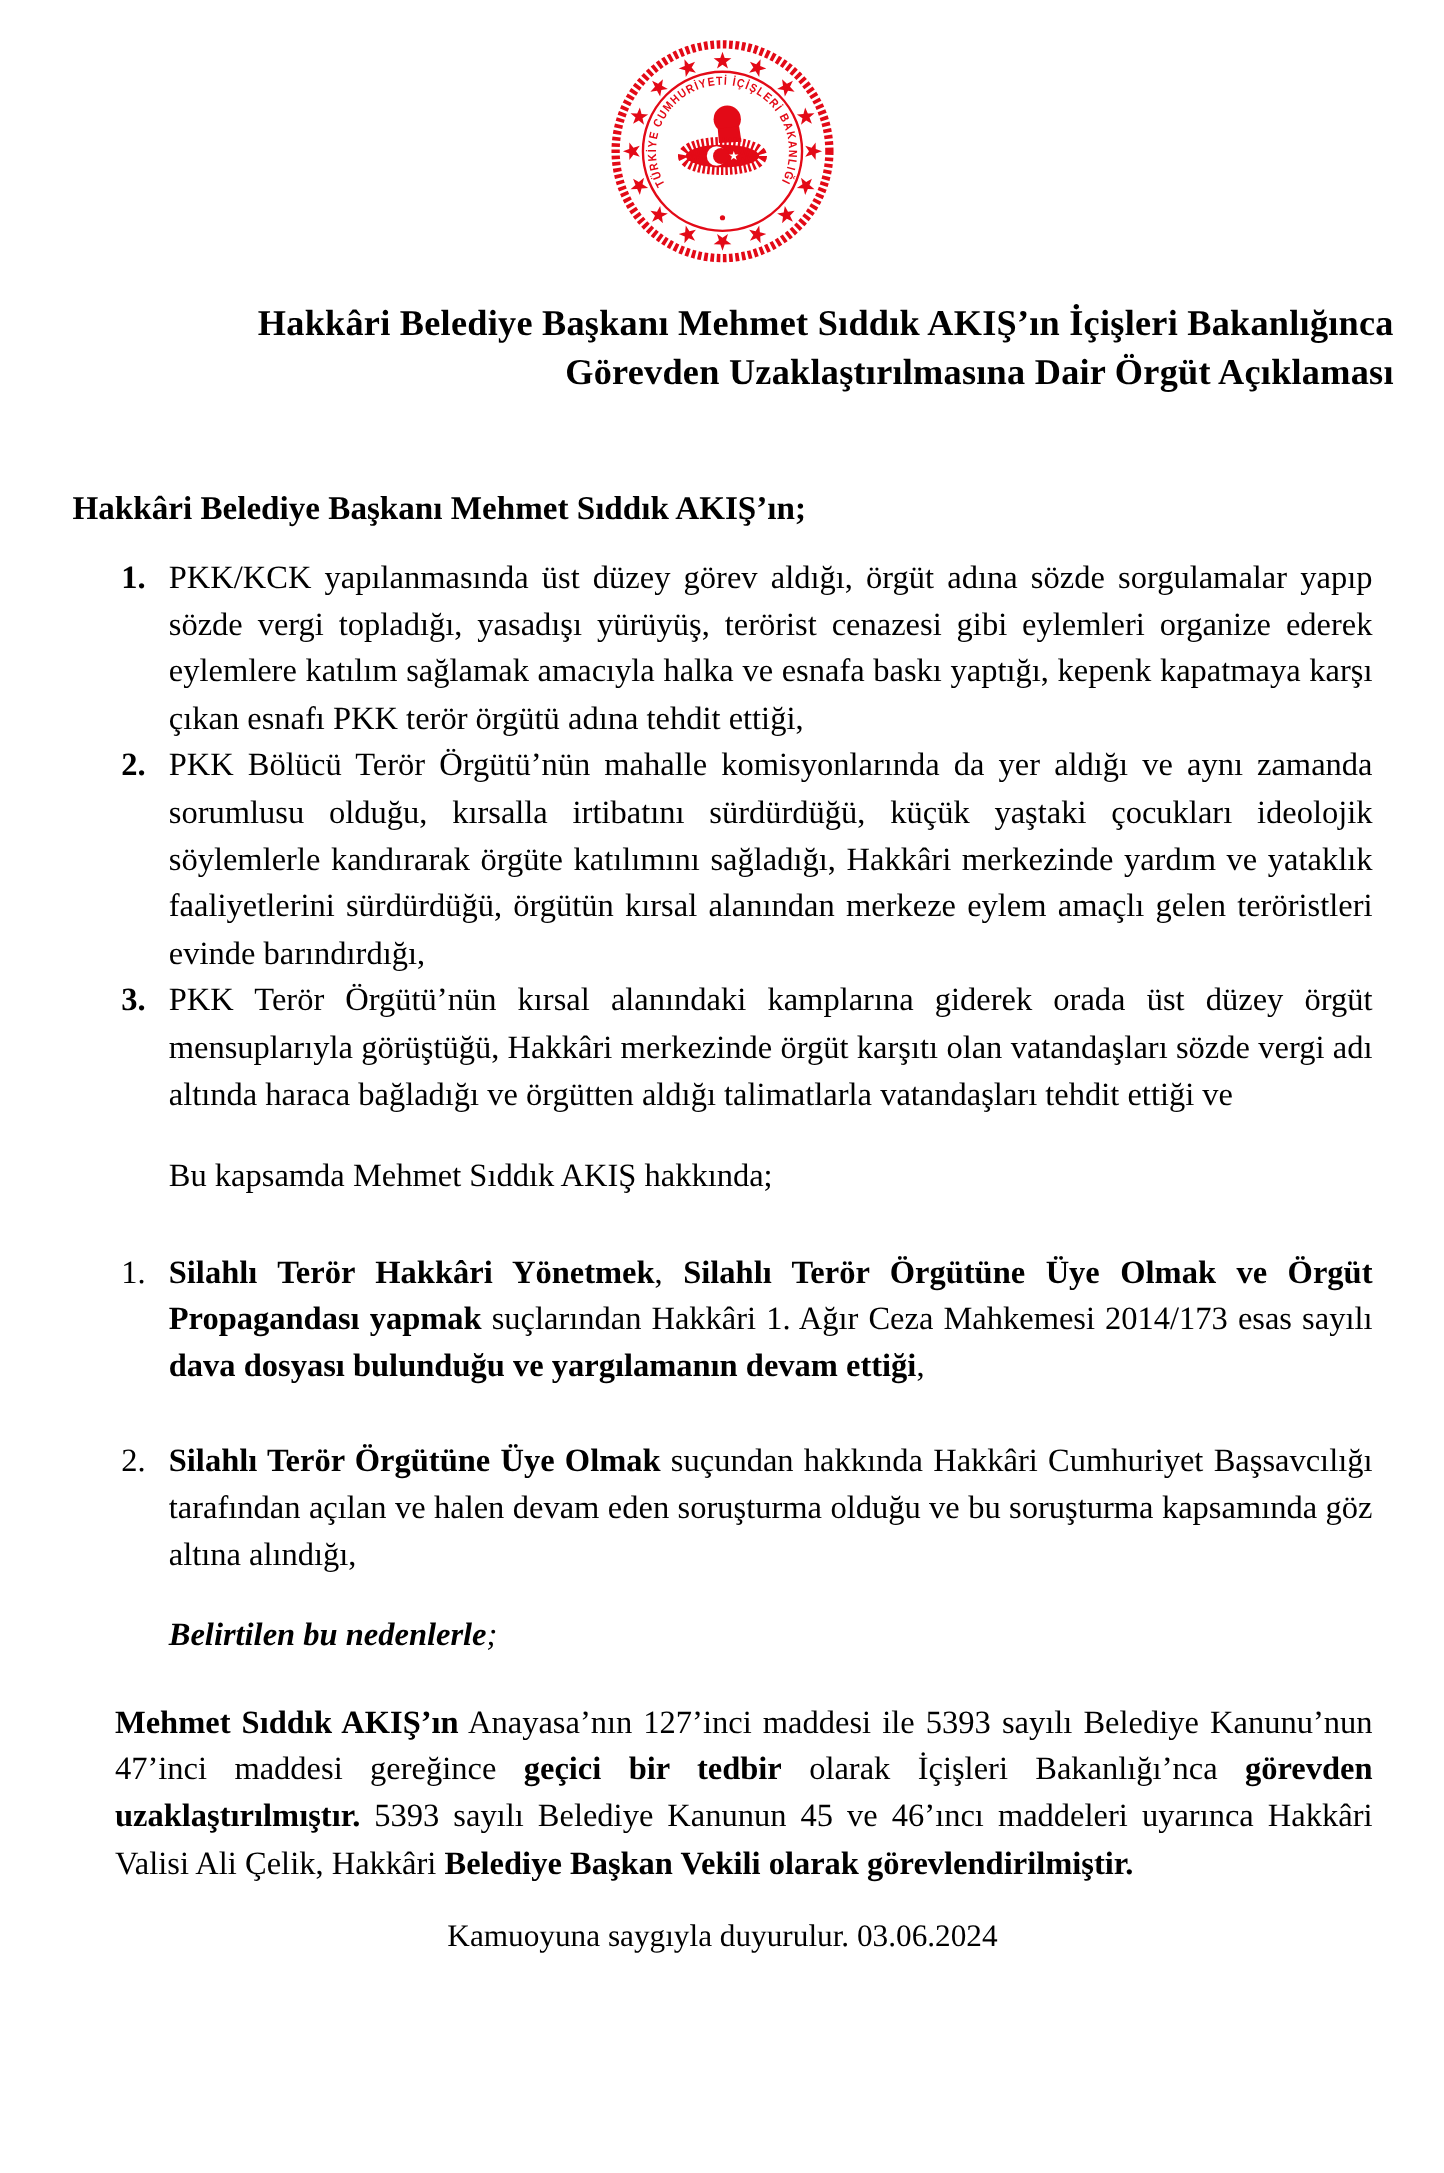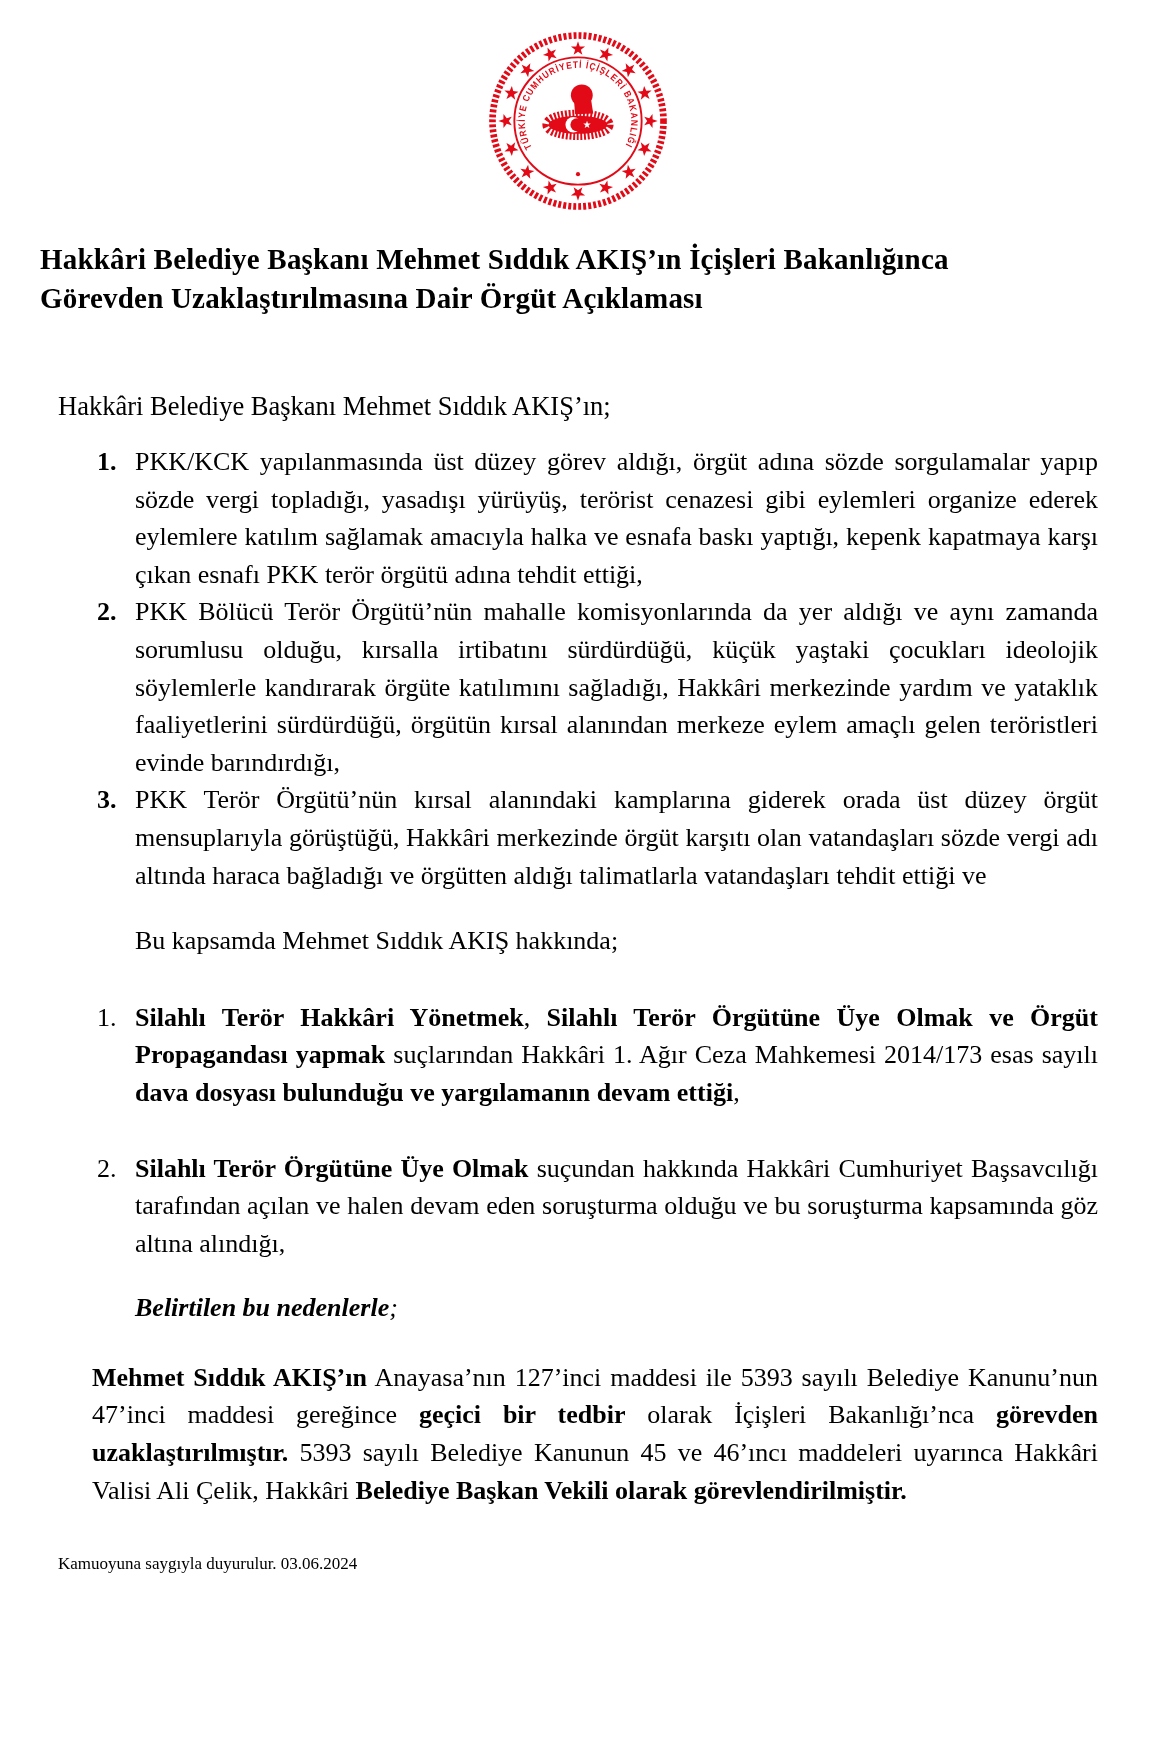--- a/index.html
+++ b/index.html
@@ -4,34 +4,34 @@
 <style>
   html,body{margin:0;padding:0;background:#ffffff;}
   .page{
     width:1155px;height:1738px;background:#ffffff;color:#000;
     font-family:"Liberation Serif", serif;position:relative;overflow:hidden;
   }
   .logo{width:190px;height:190px;margin:26px auto 0;}
   .logo svg{display:block;width:100%;height:100%;}
   .title{
     margin:24px 40px 0;font-size:29px;line-height:39px;font-weight:700;
-    text-align:left;letter-spacing:.2px;
+    text-align:right;letter-spacing:.2px;
   }
-  .intro{margin:70px 57px 0 58px;font-size:26.5px;line-height:37px;font-weight:400;}
+  .intro{margin:70px 57px 0 58px;font-size:26.5px;line-height:37px;font-weight:700;}
   .list{margin:18px 57px 0 58px;padding:0;list-style:none;
         font-size:26px;line-height:37.6px;text-align:justify;}
   .list li{position:relative;margin-left:77px;}
   .num{position:absolute;left:-38px;top:0;width:36px;text-align:left;}
   .list1 .num{font-weight:700;}
   .list2{margin-top:39px;}
   .list2 li + li{margin-top:38px;}
   .scope{margin:28px 57px 0 135px;font-size:26px;line-height:37.6px;font-weight:400;}
   .reasons{margin:27px 57px 0 135px;font-size:26px;line-height:37.6px;font-style:italic;}
   .decision{margin:32px 57px 0 92px;font-size:26px;line-height:37.6px;text-align:justify;}
-  .closing{margin:36px 57px 0 58px;font-size:17px;line-height:37.6px;}
+  .closing{margin:22px 57px 0 58px;font-size:25px;line-height:37.6px;text-align:center;}
   .b{font-weight:700;}
   p{margin-bottom:0;}
   .ring-text{font-family:"Liberation Sans", sans-serif;font-weight:700;letter-spacing:1.2px;}
 </style>
 </head>
 <body>
 
 <div class="page">
 
   <div class="logo">

